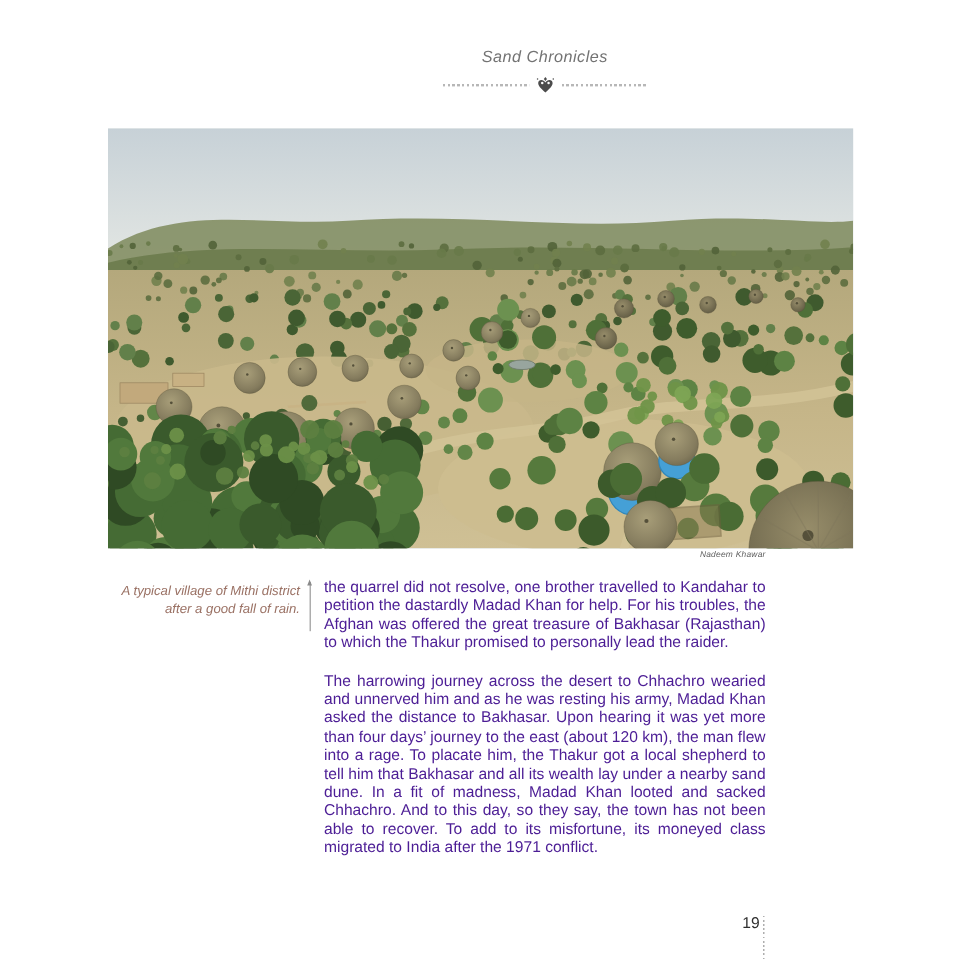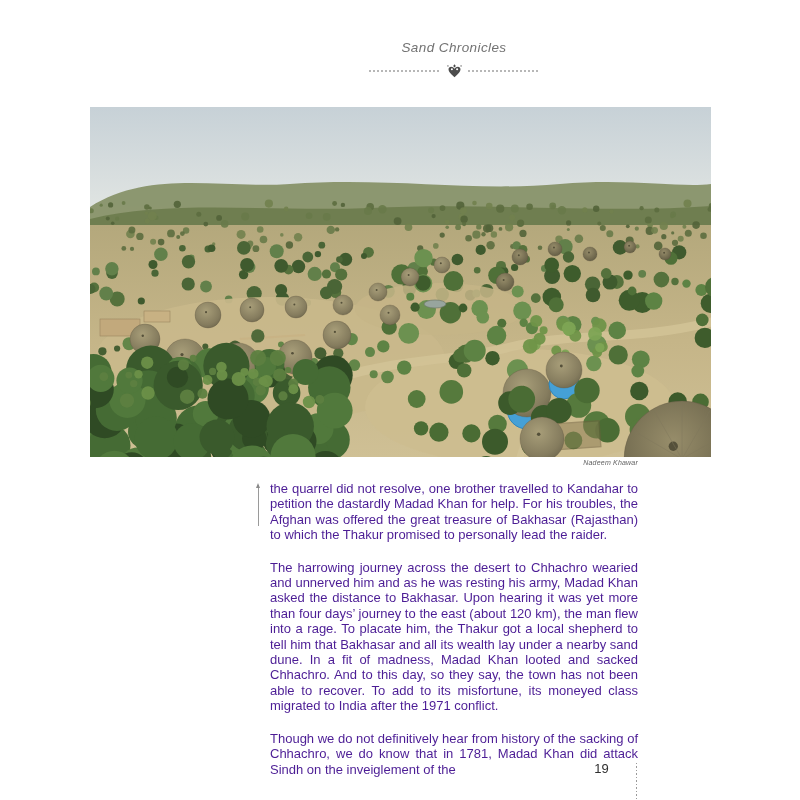--- a/index.html
+++ b/index.html
@@ -45,21 +45,21 @@
     border-bottom:5px solid #8a8a8a;
   }
   
   .body-text{
     position:absolute;top:481px;left:270px;width:368px;
     font-size:13px;line-height:15.4px;color:#4c1d95;text-align:justify;
   }
   .body-text p{margin:0 0 17px 0;}
   
   .page-number{
-    position:absolute;top:761px;left:570px;width:63px;text-align:center;
+    position:absolute;top:761px;left:570px;width:63px;text-align:right;
     font-size:13px;font-weight:500;color:#2f2f2f;
   }
   .footer-rule{
     position:absolute;left:636px;top:763px;width:1px;height:37px;
     background:repeating-linear-gradient(180deg,#9a9a9a 0 1.5px,transparent 1.5px 3.5px);
   }
 </style>
 </head>
 <body>
 
@@ -645,24 +645,24 @@
         <path d="M592,352 L543.5,324.0" stroke="#7f775c" stroke-width="1" opacity="0.45"></path>
         <path d="M592,352 L564.0,303.5" stroke="#7f775c" stroke-width="1" opacity="0.45"></path>
         <path d="M592,352 L592.0,296.0" stroke="#7f775c" stroke-width="1" opacity="0.45"></path>
         <path d="M592,352 L620.0,303.5" stroke="#7f775c" stroke-width="1" opacity="0.45"></path>
         <path d="M592,352 L640.5,324.0" stroke="#7f775c" stroke-width="1" opacity="0.45"></path>
       </svg>
   </figure>
 
   <div class="credit">Nadeem Khawar</div>
 
+  <aside class="caption">A typical village of Mithi district after a good fall of rain.</aside>
   <span class="caption-rule"></span>
 
   <main class="body-text">
     <p>the quarrel did not resolve, one brother travelled to Kandahar to petition the dastardly Madad Khan for help. For his troubles, the Afghan was offered the great treasure of Bakhasar (Rajasthan) to which the Thakur promised to personally lead the raider.</p>
     <p>The harrowing journey across the desert to Chhachro wearied and unnerved him and as he was resting his army, Madad Khan asked the distance to Bakhasar. Upon hearing it was yet more than four days’ journey to the east (about 120 km), the man flew into a rage. To placate him, the Thakur got a local shepherd to tell him that Bakhasar and all its wealth lay under a nearby sand dune. In a fit of madness, Madad Khan looted and sacked Chhachro. And to this day, so they say, the town has not been able to recover. To add to its misfortune, its moneyed class migrated to India after the 1971 conflict.</p>
-    <p>Though we do not definitively hear from history of the sacking of Chhachro, we do know that in 1781, Madad Khan did attack Sindh on the inveiglement of the</p>
   </main>
 
   <div class="page-number">19</div>
   <span class="footer-rule"></span>
 
 </div>
 
 </body></html>

